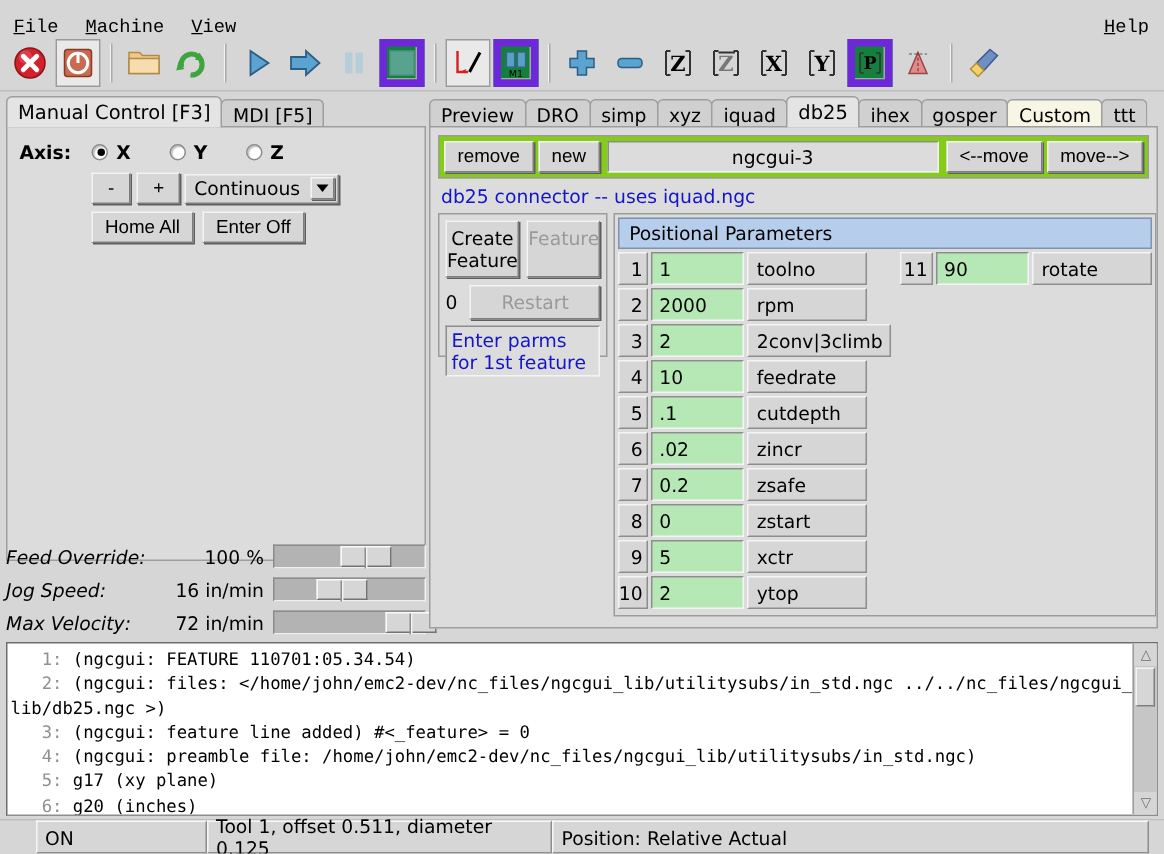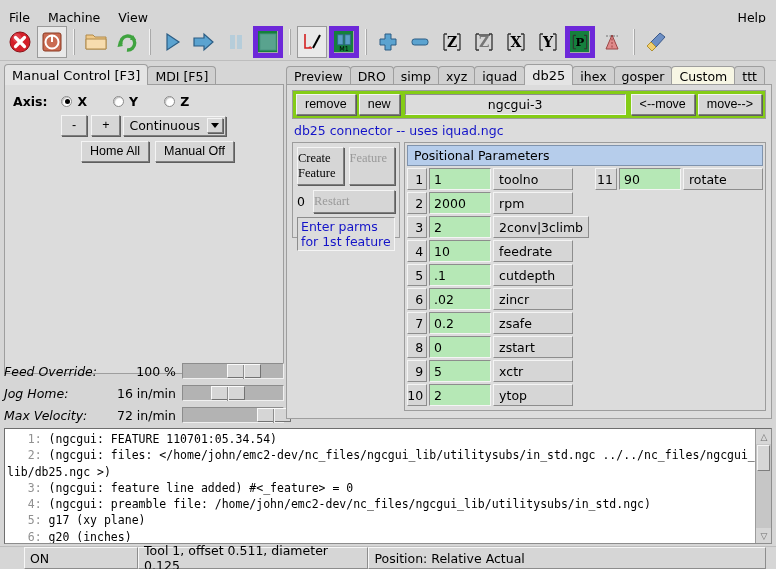--- a/index.html
+++ b/index.html
@@ -13,21 +13,21 @@
     font-size: 12px;
     color: #000;
   }
   #app { position: relative; width: 776px; height: 569px; background: #d6d6d6; }
 
   
   .menubar {
     position: absolute; left: 0; top: 0; width: 776px; height: 36px;
     background: #d6d6d6;
     border-bottom: 1px solid #b8b8b8;
-    display: flex; align-items: center;
+    display: flex; align-items: center; font-family: Liberation Mono, monospace;
   }
   .menuitem {
     padding: 2px 9px; font-size: 12.5px; line-height: 16px; cursor: default;
   }
   .menuitem .mn { text-decoration: underline; }
   .menu-right { margin-left: auto; padding-right: 10px; }
 
   
   .toolbar {
     position: absolute; left: 0; top: 23px; width: 776px; height: 38px;
@@ -106,21 +106,21 @@
   .combo .arrow {
     margin-left: 7px; width: 16px; height: 15px; background: #d6d6d6;
     border: 1px solid #f4f4f4; border-right-color:#7e7e7e; border-bottom-color:#7e7e7e;
     box-shadow: 1px 1px 0 #5e5e5e;
     display: flex; align-items: center; justify-content: center;
   }
   .combo .arrow::after {
     content:""; border-left: 4px solid transparent; border-right: 4px solid transparent;
     border-top: 5px solid #000;
   }
-  .homerow { display: flex; margin-left: 68px; gap: 6px; }
+  .homerow { display: flex; margin-left: 48px; gap: 6px; }
   .bigempty { background: #dcdcdc; }
 
   
   .sliders { position: absolute; left: 4px; top: 360px; width: 280px; }
   .sliderrow { display: flex; align-items: center; height: 22px; }
   .slbl { font-size: 12.5px; width: 110px; font-style: italic; }
   .sval { font-size: 12.5px; width: 68px; text-align: right; padding-right: 6px; }
   .strack {
     flex: 1; height: 16px; background: #b3b3b3;
     border: 1px solid #8c8c8c;
@@ -150,23 +150,23 @@
   }
   .subtitle { color: #1414c8; font-size: 12.5px; padding: 4px 2px 4px 2px; }
 
   .panes { display: flex; gap: 4px; }
   .featurebox {
     width: 176px; border: 1px solid #9c9c9c; background: #dcdcdc; padding: 4px;
     height: 96px;
   }
   .featrow { display: flex; gap: 5px; margin-bottom: 5px; }
   .featbtn {
-    flex: 1; text-align: left; background: #d6d6d6;
+    flex: 1; text-align: center; background: #d6d6d6;
     border: 1px solid #f4f4f4; border-right-color:#7e7e7e; border-bottom-color:#7e7e7e;
-    box-shadow: 1px 1px 0 #5e5e5e; padding: 3px 0; font-size: 12.5px; font-family: Liberation Serif, serif;
+    box-shadow: 1px 1px 0 #5e5e5e; padding: 3px 0; font-size: 12.5px;
   }
   .featbtn.dis { color: #9a9a9a; }
   .countrow { display: flex; align-items: center; gap: 4px; margin-bottom: 4px; }
   .countbox { font-size: 12.5px; width: 12px; }
   .hint {
     color: #1414c8; font-size: 12.5px;
     border: 1px solid #8d8d8d; border-right-color:#f4f4f4; border-bottom-color:#f4f4f4;
     padding: 1px 3px; background: #dcdcdc;
   }
 
@@ -435,36 +435,36 @@
       <div class="jogrow">
         <button class="btn sm">-</button>
         <button class="btn sm" style="margin-left:4px">+</button>
         <div class="combo">
           <span>Continuous</span>
           <span class="arrow"></span>
         </div>
       </div>
       <div class="homerow">
         <button class="btn">Home All</button>
-        <button class="btn">Manual Off</button>
+        <button class="btn">Enter Off</button>
       </div>
       <div class="bigempty" style="height:200px"></div>
     </div>
   </div>
 
   <div class="sliders">
     <div class="sliderrow">
       <span class="slbl">Feed Override:</span>
       <span class="sval">100 %</span>
       <span class="strack">
           <span class="sthumb" style="left:44%"></span>
         </span>
     </div>
     <div class="sliderrow">
-      <span class="slbl">Jog Home:</span>
+      <span class="slbl">Jog Speed:</span>
       <span class="sval">16 in/min</span>
       <span class="strack">
           <span class="sthumb" style="left:28%"></span>
         </span>
     </div>
     <div class="sliderrow">
       <span class="slbl">Max Velocity:</span>
       <span class="sval">72 in/min</span>
       <span class="strack">
           <span class="sthumb" style="left:74%"></span>

